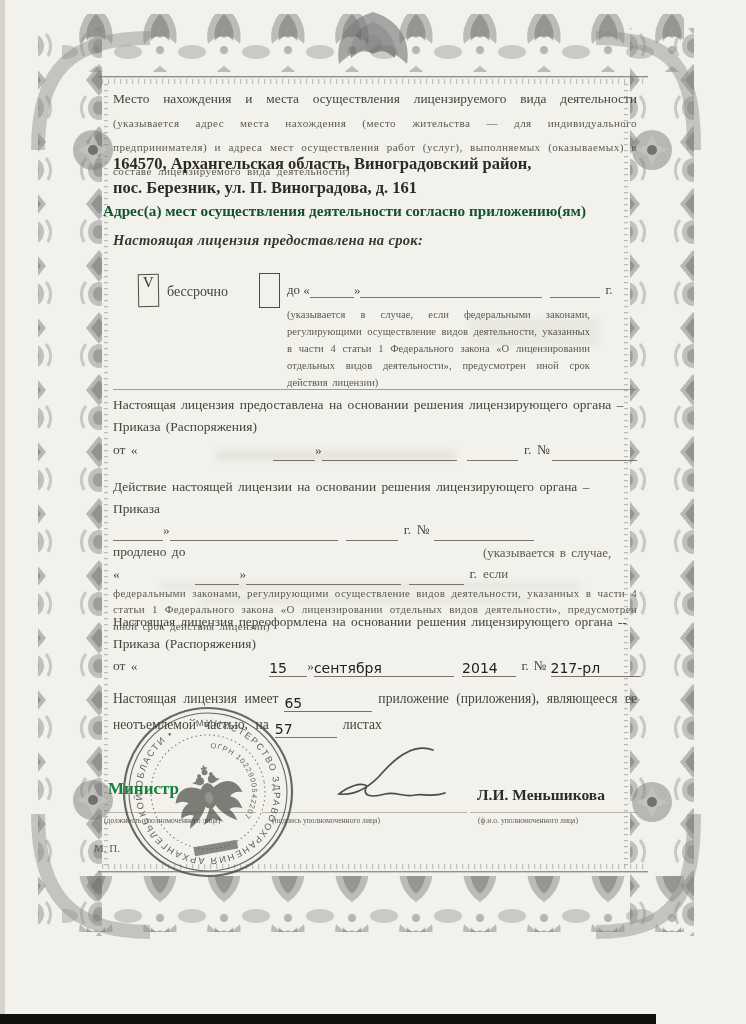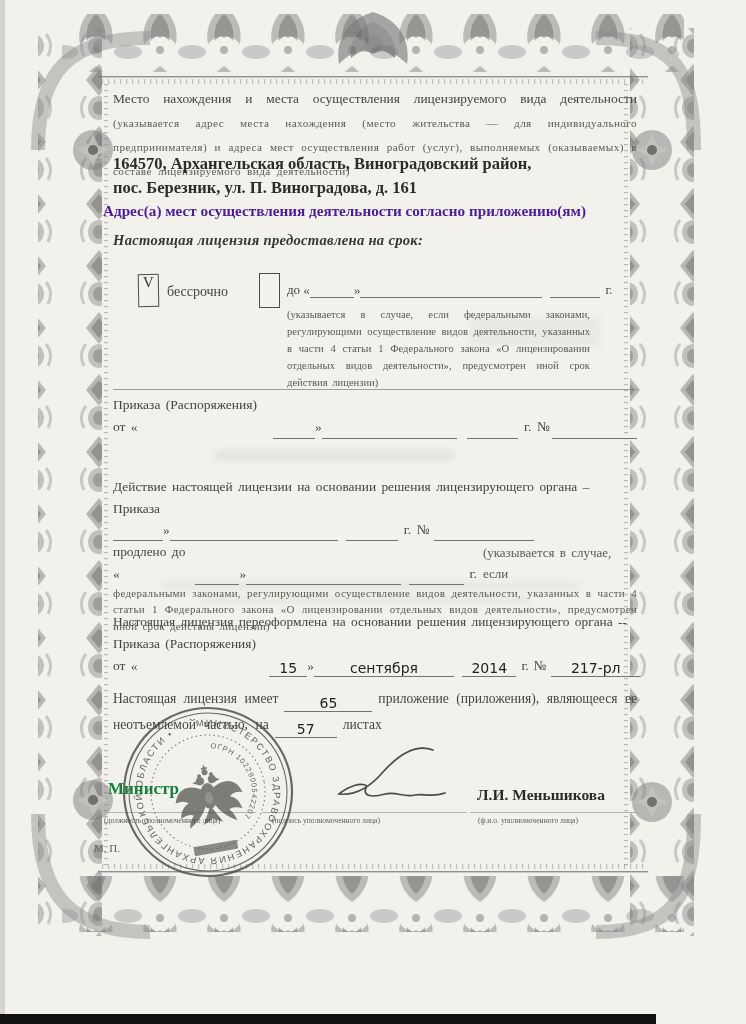--- a/index.html
+++ b/index.html
@@ -4,21 +4,21 @@
 <style>
   html,body{margin:0;padding:0;background:#e9e8e4;}
   #page{position:relative;width:746px;height:1024px;background:#f2f1ec;overflow:hidden;
         font-family:"Liberation Serif",serif;color:#45443c;}
   .abs{position:absolute;}
   .just{text-align:justify;}
   .ctr{text-align:left;}
   .b{font-weight:bold;}
   .row{display:flex;align-items:flex-end;}
   .u{display:inline-block;border-bottom:1px solid #76746a;height:14px;}
-  .uv{display:inline-block;border-bottom:1px solid #76746a;text-align:center;
+  .uv{display:inline-block;border-bottom:1px solid #76746a;text-align:left;
       font-family:"DejaVu Sans",sans-serif;font-size:14px;color:#23221d;line-height:1.15;}
   .note{color:#5c5b50;}
   .ghost{position:absolute;background:#8c8a74;filter:blur(3px);opacity:.12;border-radius:3px;}
   .tinyline{position:absolute;height:1px;background:#a7a69b;opacity:.8;}
   svg{display:block;}
 </style>
 </head>
 <body>
 
 <div id="page">
@@ -94,21 +94,21 @@
   <div class="abs just" style="left:113px;top:86px;width:524px;line-height:1.5;word-spacing:3px">
     <span style="font-size:13.4px">Место нахождения и места осуществления лицензируемого вида деятельности</span>
     <span class="note" style="font-size:11.2px;letter-spacing:.4px">(указывается адрес места нахождения (место жительства — для индивидуального предпринимателя) и адреса мест осуществления работ (услуг), выполняемых (оказываемых) в составе лицензируемого вида деятельности)</span>
   </div>
 
   <div class="abs ctr b" style="left:113px;top:152px;width:524px;font-size:16.5px;line-height:1.45;color:#2d2c26">
     <div>164570, Архангельская область, Виноградовский район,</div>
     <div>пос. Березник, ул. П. Виноградова, д. 161</div>
   </div>
 
-  <div class="abs ctr b" style="left:103px;top:202px;width:544px;font-size:15.2px;color:#4c1d95">Адрес(а) мест осуществления деятельности согласно приложению(ям)</div>
+  <div class="abs ctr b" style="left:103px;top:202px;width:544px;font-size:15.2px;color:#14532d">Адрес(а) мест осуществления деятельности согласно приложению(ям)</div>
 
   <div class="abs ctr b" style="left:113px;top:232px;width:524px;font-size:14.6px;font-style:italic;color:#38372f;letter-spacing:.3px">Настоящая лицензия предоставлена на срок:</div>
 
   <div class="abs" style="left:138px;top:274px;width:19px;height:31px;border:1.5px solid #4e4d44;transform:rotate(-1deg)">
     <div style="font-size:15px;line-height:15px;text-align:center;color:#33322b">V</div>
   </div>
   <div class="abs" style="left:167px;top:284px;font-size:14px">бессрочно</div>
   <div class="abs" style="left:259px;top:273px;width:19px;height:33px;border:1.5px solid #4e4d44"></div>
 
   <div class="abs row" style="left:287px;top:282px;width:352px;font-size:13px">
@@ -117,20 +117,21 @@
     <span>»</span>
     <span class="u" style="width:182px"></span>
     <span class="u" style="width:50px;margin-left:8px"></span>
     <span style="margin-left:5px">г.</span>
   </div>
   <div class="abs just note" style="left:287px;top:307px;width:303px;font-size:10.6px;line-height:1.6;word-spacing:2px">(указывается в случае, если федеральными законами, регулирующими осуществление видов деятельности, указанных в части 4 статьи 1 Федерального закона «О лицензировании отдельных видов деятельности», предусмотрен иной срок действия лицензии)</div>
 
   <div class="tinyline" style="left:113px;top:389px;width:524px;background:#8a897d"></div>
 
   <div class="abs" style="left:113px;top:394px;width:524px;font-size:13.5px;line-height:1.65;word-spacing:2px">
+    <div>Настоящая лицензия предоставлена на основании решения лицензирующего органа –</div>
     <div class="row">
       <span>Приказа (Распоряжения) от «</span>
       <span class="u" style="width:45px"></span>
       <span>»</span>
       <span class="u" style="width:147px"></span>
       <span class="u" style="width:55px;margin-left:10px"></span>
       <span style="margin:0 6px">г.</span>
       <span style="margin-right:2px">№</span>
       <span class="u" style="width:92px"></span>
     </div>

